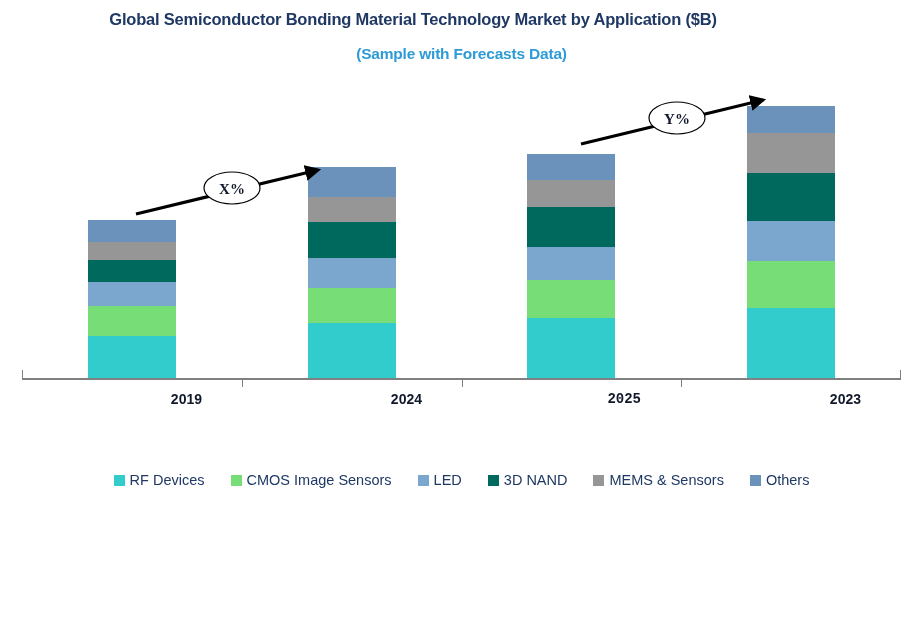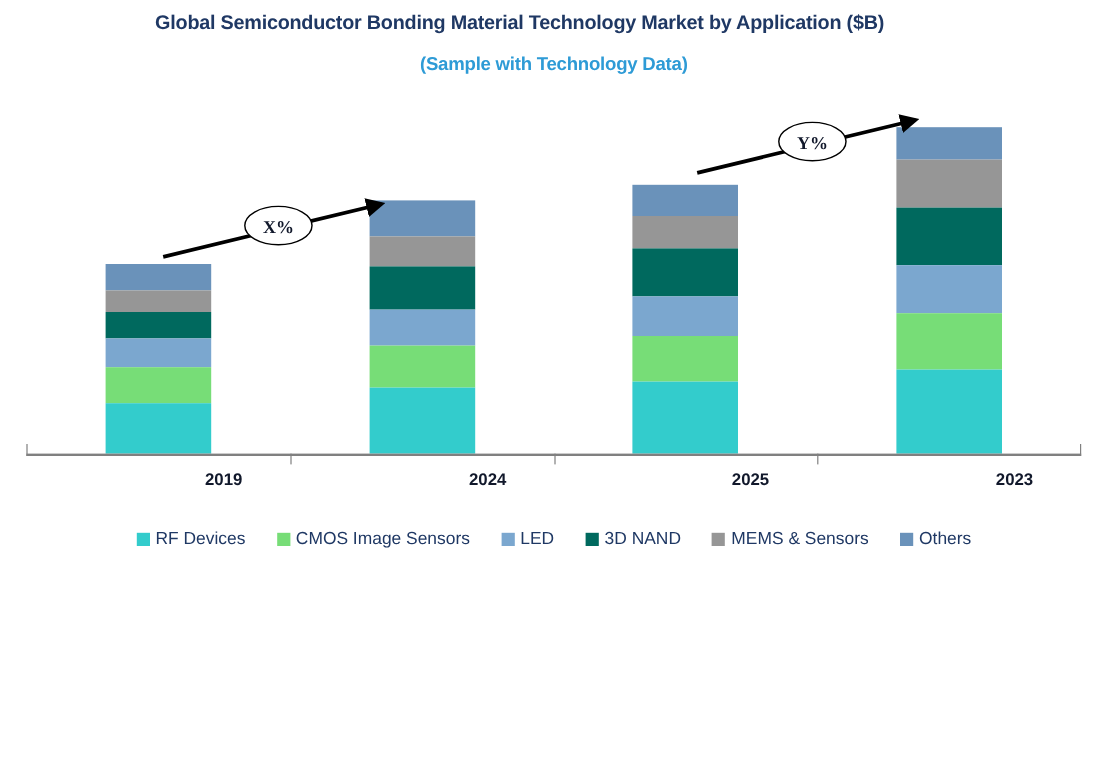--- a/index.html
+++ b/index.html
@@ -29,21 +29,20 @@
     position: absolute;
     left: 0;
     top: 10px;
     width: 826px;
     text-align: center;
     font-size: 16.5px;
     font-weight: bold;
     color: #1F3864;
     letter-spacing: -0.2px;
     white-space: nowrap;
-    margin-left: 20px;
   }
   #chart-subtitle {
     position: absolute;
     left: 0;
     top: 45px;
     width: 923px;
     text-align: center;
     font-size: 15.5px;
     font-weight: bold;
     color: #2E9BD6;
@@ -132,20 +131,21 @@
     display: flex;
     justify-content: center;
     align-items: center;
     gap: 26px;
   }
   .legend-item {
     display: flex;
     align-items: center;
     gap: 5px;
     white-space: nowrap;
+    margin-top: 31px;
   }
   .legend-swatch {
     width: 11px;
     height: 11px;
     display: inline-block;
     flex: none;
   }
   .legend-label {
     font-size: 14.5px;
     color: #1F3864;
@@ -162,21 +162,21 @@
     font-size: 13.5px;
     color: #1F3864;
   }
 </style>
 </head>
 <body>
 
 <div id="figure-root">
 
   <div id="chart-title">Global Semiconductor Bonding Material Technology Market by Application ($B)</div>
-  <div id="chart-subtitle">(Sample with Technology Data)</div>
+  <div id="chart-subtitle">(Sample with Forecasts Data)</div>
 
   <div id="plot-area"></div>
 
   <div id="bars-layer">
       <div class="bar-group" style="left: 88px; top: 220px; width: 88px; height: 158px; position: absolute;">
         <div class="bar-stack" style="height: 158px;">
           <div class="bar-seg" title="RF Devices — 2019: 42" style="height: 42px; background: rgb(51, 204, 204);"></div>
           <div class="bar-seg" title="CMOS Image Sensors — 2019: 30" style="height: 30px; background: rgb(119, 221, 119);"></div>
           <div class="bar-seg" title="LED — 2019: 24" style="height: 24px; background: rgb(123, 167, 207);"></div>
           <div class="bar-seg" title="3D NAND — 2019: 22" style="height: 22px; background: rgb(0, 105, 94);"></div>
@@ -220,21 +220,21 @@
   <div id="axis-ticks-layer">
       <div class="axis-cap" style="left: 22px;"></div>
       <div class="axis-cap" style="left: 900px;"></div>
       <div class="axis-tick" style="left: 242px;"></div>
       <div class="axis-tick" style="left: 462px;"></div>
       <div class="axis-tick" style="left: 681px;"></div>
     </div>
   <div id="cat-labels-layer">
       <div class="cat-label" style="left: 62px;">2019</div>
       <div class="cat-label" style="left: 282px;">2024</div>
-      <div class="cat-label" style="left: 501px;">2025</div>
+      <div class="cat-label" style="left: 501px; font-family: Liberation Mono, monospace;">2025</div>
       <div class="cat-label" style="left: 721px;">2023</div>
     </div>
 
   <svg class="callout-svg" style="left:128px; top:158px;" width="210" height="70">
     <defs>
       <marker id="arrowX" viewBox="0 0 10 10" refX="8" refY="5" markerWidth="5" markerHeight="5" orient="auto-start-reverse">
         <path d="M 0 0 L 10 5 L 0 10 z" fill="#000000"></path>
       </marker>
     </defs>
     <line x1="8" y1="56" x2="190" y2="12" stroke="#000000" stroke-width="3.2" marker-end="url(#arrowX)"></line>

